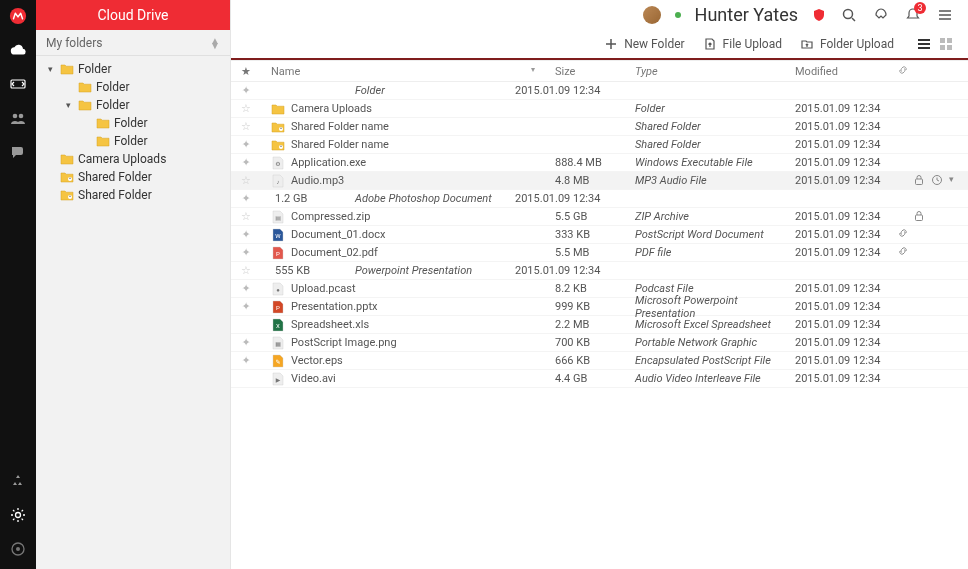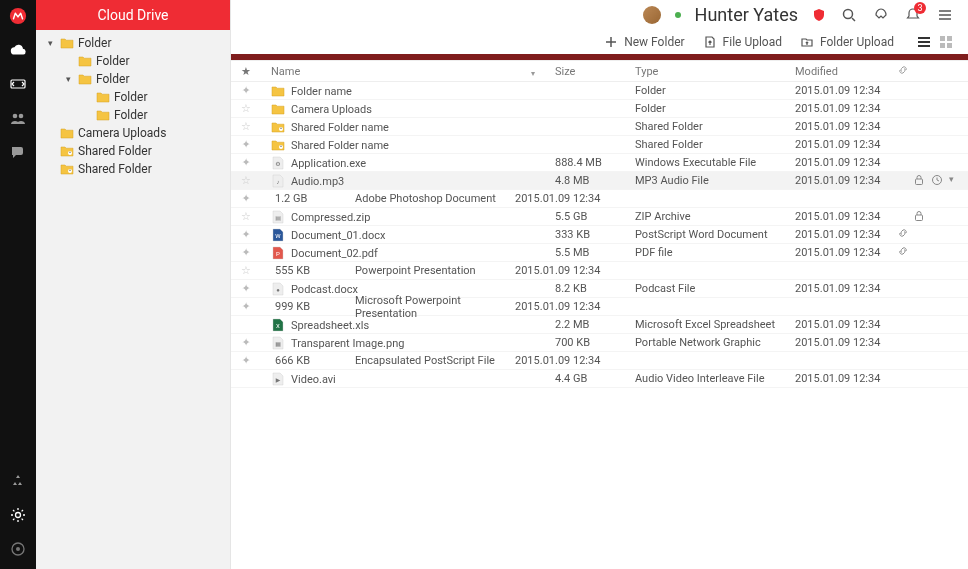--- a/index.html
+++ b/index.html
@@ -15,31 +15,31 @@
 .tree-row .caret { width: 8px; color: #555; font-size: 9px; }
 .tree-row .folder-ico { width: 14px; height: 12px; }
 .folder-ico svg { display: block; }
 .main { flex: 1; display: flex; flex-direction: column; }
 .topbar { height: 30px; display: flex; align-items: center; justify-content: flex-end; gap: 14px; padding: 0 14px; border-bottom: 1px solid transparent; }
 .topbar .avatar { width: 18px; height: 18px; border-radius: 50%; background: linear-gradient(135deg,#b85,#963); }
 .status-dot { width: 6px; height: 6px; border-radius: 50%; background: #4caf50; }
 .shield { width: 14px; height: 14px; }
 .top-icon { width: 18px; height: 18px; cursor: pointer; display: flex; align-items: center; justify-content: center; position: relative; }
 .badge { position: absolute; top: -4px; right: -4px; background: #ef2c34; color: #fff; font-size: 9px; min-width: 12px; height: 12px; border-radius: 6px; display: flex; align-items: center; justify-content: center; padding: 0 3px; }
-.actionbar { height: 30px; display: flex; align-items: center; justify-content: flex-end; gap: 18px; padding: 0 14px; color: #555; border-bottom: 6px solid #7f1d1d; font-size: 12px; }
+.actionbar { height: 30px; display: flex; align-items: center; justify-content: flex-end; gap: 18px; padding: 0 14px; color: #555; border-bottom: 2px solid #7f1d1d; font-size: 12px; }
 .actionbar .action { display: flex; align-items: center; gap: 6px; cursor: pointer; }
 .actionbar .view-icons { display: flex; gap: 6px; margin-left: 4px; }
 .view-btn { width: 16px; height: 16px; cursor: pointer; }
 .table { flex: 1; overflow: auto; }
 .thead { height: 22px; display: flex; align-items: center; border-top: 1px solid #eee; border-bottom: 1px solid #eee; color: #777; font-size: 11px; }
 .col-star { width: 30px; text-align: center; }
-.col-name { flex: 1; padding-left: 10px; display: flex; align-items: flex-end; gap: 6px; }
+.col-name { flex: 1; padding-left: 10px; display: flex; align-items: flex-start; gap: 6px; }
 .col-dot { width: 14px; }
 .col-size { width: 80px; }
-.col-type { width: 160px; }
+.col-type { width: 160px; font-style: italic; }
 .col-mod { width: 98px; }
 .col-actions { width: 55px; display: flex; align-items: center; gap: 4px; justify-content: flex-start; }
 .row { height: 18px; display: flex; align-items: center; border-bottom: 1px solid #f4f4f4; font-size: 11px; color: #555; }
 .row.selected { background: #f3f3f3; }
 .row .star { color: #bbb; cursor: pointer; }
 .file-ico { width: 14px; height: 14px; display: inline-flex; align-items: center; justify-content: center; }
 .dot { width: 6px; height: 6px; border-radius: 50%; }
 .action-ico { width: 14px; height: 14px; cursor: pointer; color: #888; }
 .sort-caret { font-size: 8px; color: #999; margin-left: auto; margin-right: 6px; }
 .username { font-size: 18px; color: #333; }
@@ -94,20 +94,24 @@
   <div class="rail-icon" style="margin-bottom:10px;">
     <svg width="16" height="16" viewBox="0 0 16 16">
         <circle cx="8" cy="8" r="6" fill="none" stroke="#777" stroke-width="1.3"></circle>
         <circle cx="8" cy="8" r="2" fill="#777"></circle>
       </svg>
   </div>
 </div>
 
 <div class="sidebar">
   <div class="sidebar-header">Cloud Drive</div>
+  <div class="myfolders">
+    <span>My folders</span>
+    <span class="doublecaret">▲<br>▼</span>
+  </div>
   <div class="tree" id="tree">
       <div class="tree-row" style="padding-left: 12px;">
         <span class="caret">▾</span>
     <span class="folder-ico">
           <svg width="14" height="12" viewBox="0 0 14 12">
             <path d="M1 2h4l1.2 1.2H13V11H1z" fill="#f5c442" stroke="#d4a020" stroke-width="0.5"></path>
           </svg>
         </span>
     <span>Folder</span>
       </div>
@@ -267,28 +271,20 @@
       <div class="link-col">
         <svg width="12" height="12" viewBox="0 0 16 16">
             <path d="M6 10a3 3 0 010-4l2-2a3 3 0 014 4M10 6a3 3 0 010 4l-2 2a3 3 0 01-4-4" stroke="#999" stroke-width="1.3" fill="none"></path>
           </svg>
       </div>
       <div class="col-actions"></div>
     </div>
     <div id="rows">
         <div class="row">
     <div class="col-star"><span class="star" style="color:#bbb">✦</span></div>
-    <div class="col-name">
-      <span class="file-ico">
-              <svg width="14" height="12" viewBox="0 0 14 12">
-                <path d="M1 2h4l1.2 1.2H13V11H1z" fill="#f5c442" stroke="#d4a020" stroke-width="0.5"></path>
-              </svg>
-            </span>
-      <span>Folder name</span>
-    </div>
     <div class="col-dot"><span class="dot" style="background:#ef2c34"></span></div>
     <div class="col-size"></div>
     <div class="col-type">Folder</div>
     <div class="col-mod">2015.01.09 12:34</div>
     <div class="link-col"></div>
     <div class="col-actions">
       
       
       
     </div>
@@ -510,35 +506,44 @@
         </div>
         <div class="row">
     <div class="col-star"><span class="star" style="color:#bbb">✦</span></div>
     <div class="col-name">
       <span class="file-ico">
               <svg width="12" height="14" viewBox="0 0 12 14">
                 <path d="M1 1h7l3 3v9H1z" fill="#eee" stroke="#ccc" stroke-width="0.4"></path>
                 <text x="6" y="10" font-size="6" fill="#777" text-anchor="middle" font-family="sans-serif">●</text>
               </svg>
             </span>
-      <span>Podcast.docx</span>
+      <span>Upload.pcast</span>
     </div>
     <div class="col-dot"><span class="dot" style="background:#777"></span></div>
     <div class="col-size">8.2 KB</div>
     <div class="col-type">Podcast File</div>
     <div class="col-mod">2015.01.09 12:34</div>
     <div class="link-col"></div>
     <div class="col-actions">
       
       
       
     </div>
         </div>
         <div class="row">
     <div class="col-star"><span class="star" style="color:#bbb">✦</span></div>
+    <div class="col-name">
+      <span class="file-ico">
+              <svg width="12" height="14" viewBox="0 0 12 14">
+                <path d="M1 1h7l3 3v9H1z" fill="#d24726" stroke="#ccc" stroke-width="0.4"></path>
+                <text x="6" y="10" font-size="6" fill="#fff" text-anchor="middle" font-family="sans-serif">P</text>
+              </svg>
+            </span>
+      <span>Presentation.pptx</span>
+    </div>
     <div class="col-dot"></div>
     <div class="col-size">999 KB</div>
     <div class="col-type">Microsoft Powerpoint Presentation</div>
     <div class="col-mod">2015.01.09 12:34</div>
     <div class="link-col"></div>
     <div class="col-actions">
       
       
       
     </div>
@@ -567,35 +572,44 @@
         </div>
         <div class="row">
     <div class="col-star"><span class="star" style="color:#bbb">✦</span></div>
     <div class="col-name">
       <span class="file-ico">
               <svg width="12" height="14" viewBox="0 0 12 14">
                 <path d="M1 1h7l3 3v9H1z" fill="#eee" stroke="#ccc" stroke-width="0.4"></path>
                 <text x="6" y="10" font-size="6" fill="#777" text-anchor="middle" font-family="sans-serif">▦</text>
               </svg>
             </span>
-      <span>Transparent Image.png</span>
+      <span>PostScript Image.png</span>
     </div>
     <div class="col-dot"></div>
     <div class="col-size">700 KB</div>
     <div class="col-type">Portable Network Graphic</div>
     <div class="col-mod">2015.01.09 12:34</div>
     <div class="link-col"></div>
     <div class="col-actions">
       
       
       
     </div>
         </div>
         <div class="row">
     <div class="col-star"><span class="star" style="color:#bbb">✦</span></div>
+    <div class="col-name">
+      <span class="file-ico">
+              <svg width="12" height="14" viewBox="0 0 12 14">
+                <path d="M1 1h7l3 3v9H1z" fill="#f5a623" stroke="#ccc" stroke-width="0.4"></path>
+                <text x="6" y="10" font-size="6" fill="#fff" text-anchor="middle" font-family="sans-serif">✎</text>
+              </svg>
+            </span>
+      <span>Vector.eps</span>
+    </div>
     <div class="col-dot"></div>
     <div class="col-size">666 KB</div>
     <div class="col-type">Encapsulated PostScript File</div>
     <div class="col-mod">2015.01.09 12:34</div>
     <div class="link-col"></div>
     <div class="col-actions">
       
       
       
     </div>

